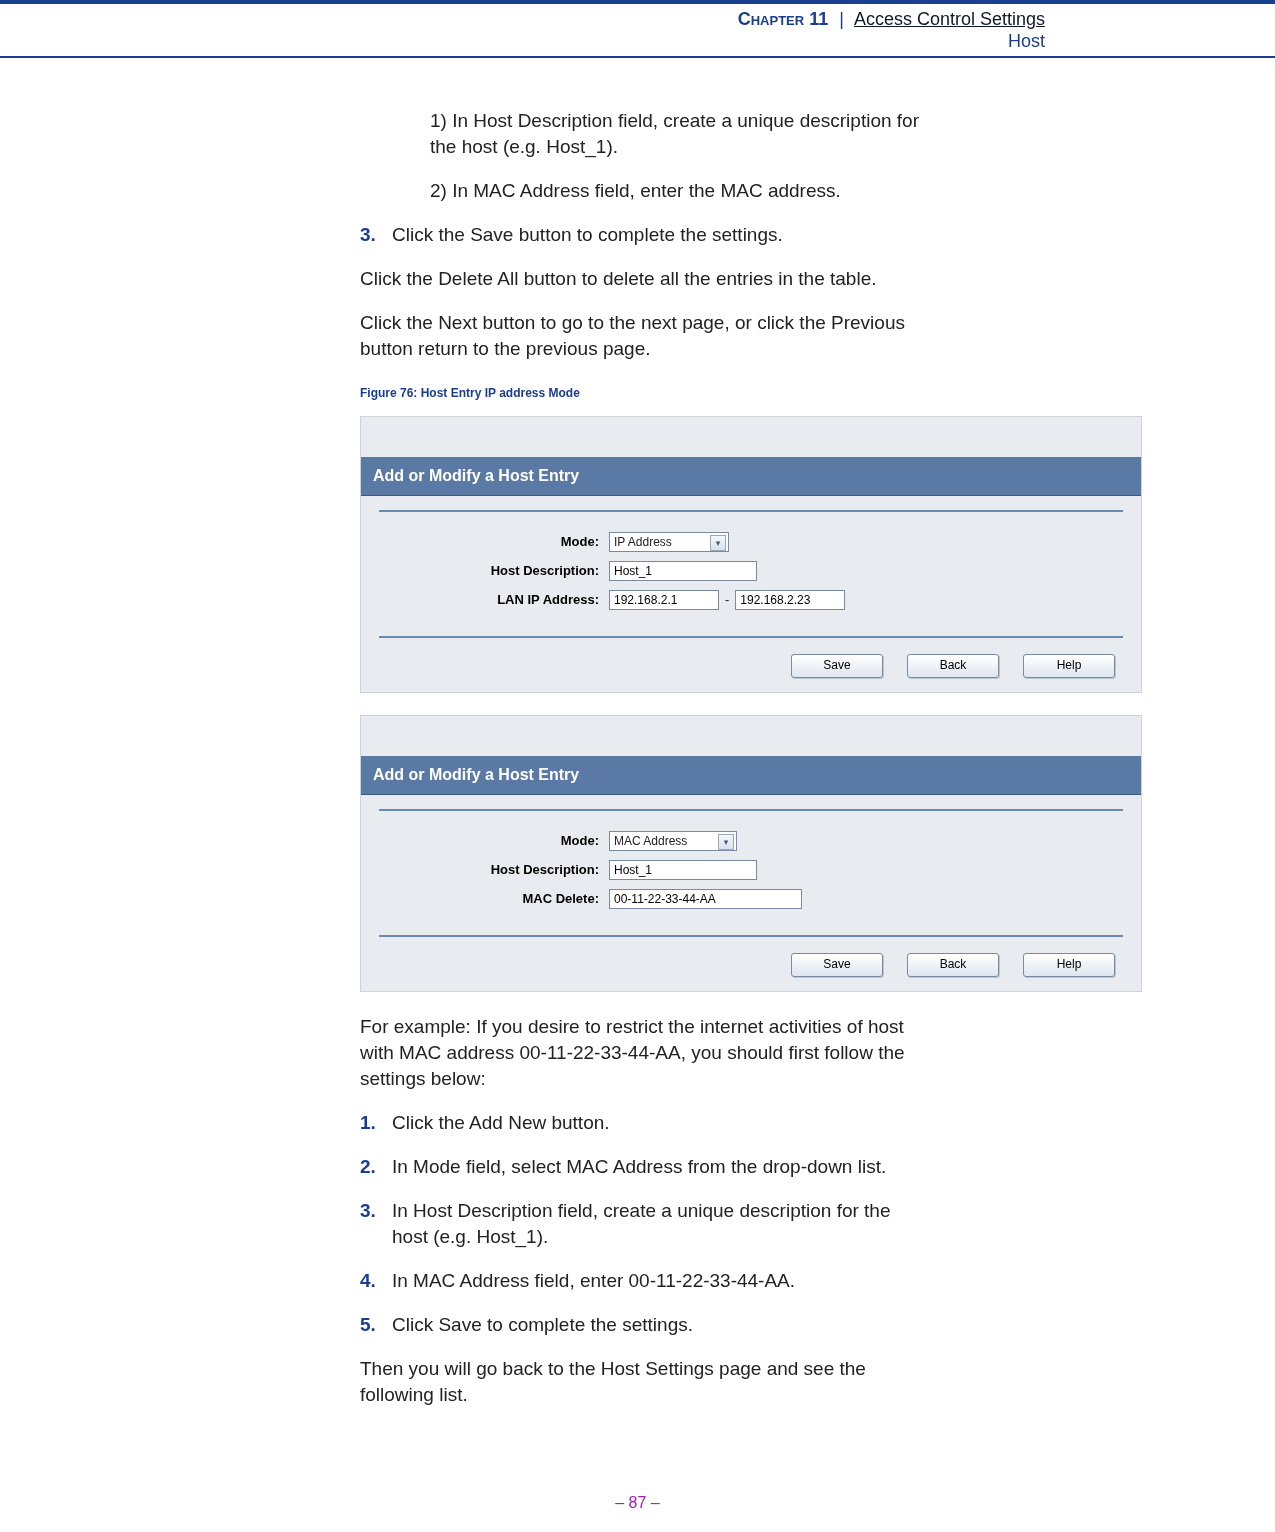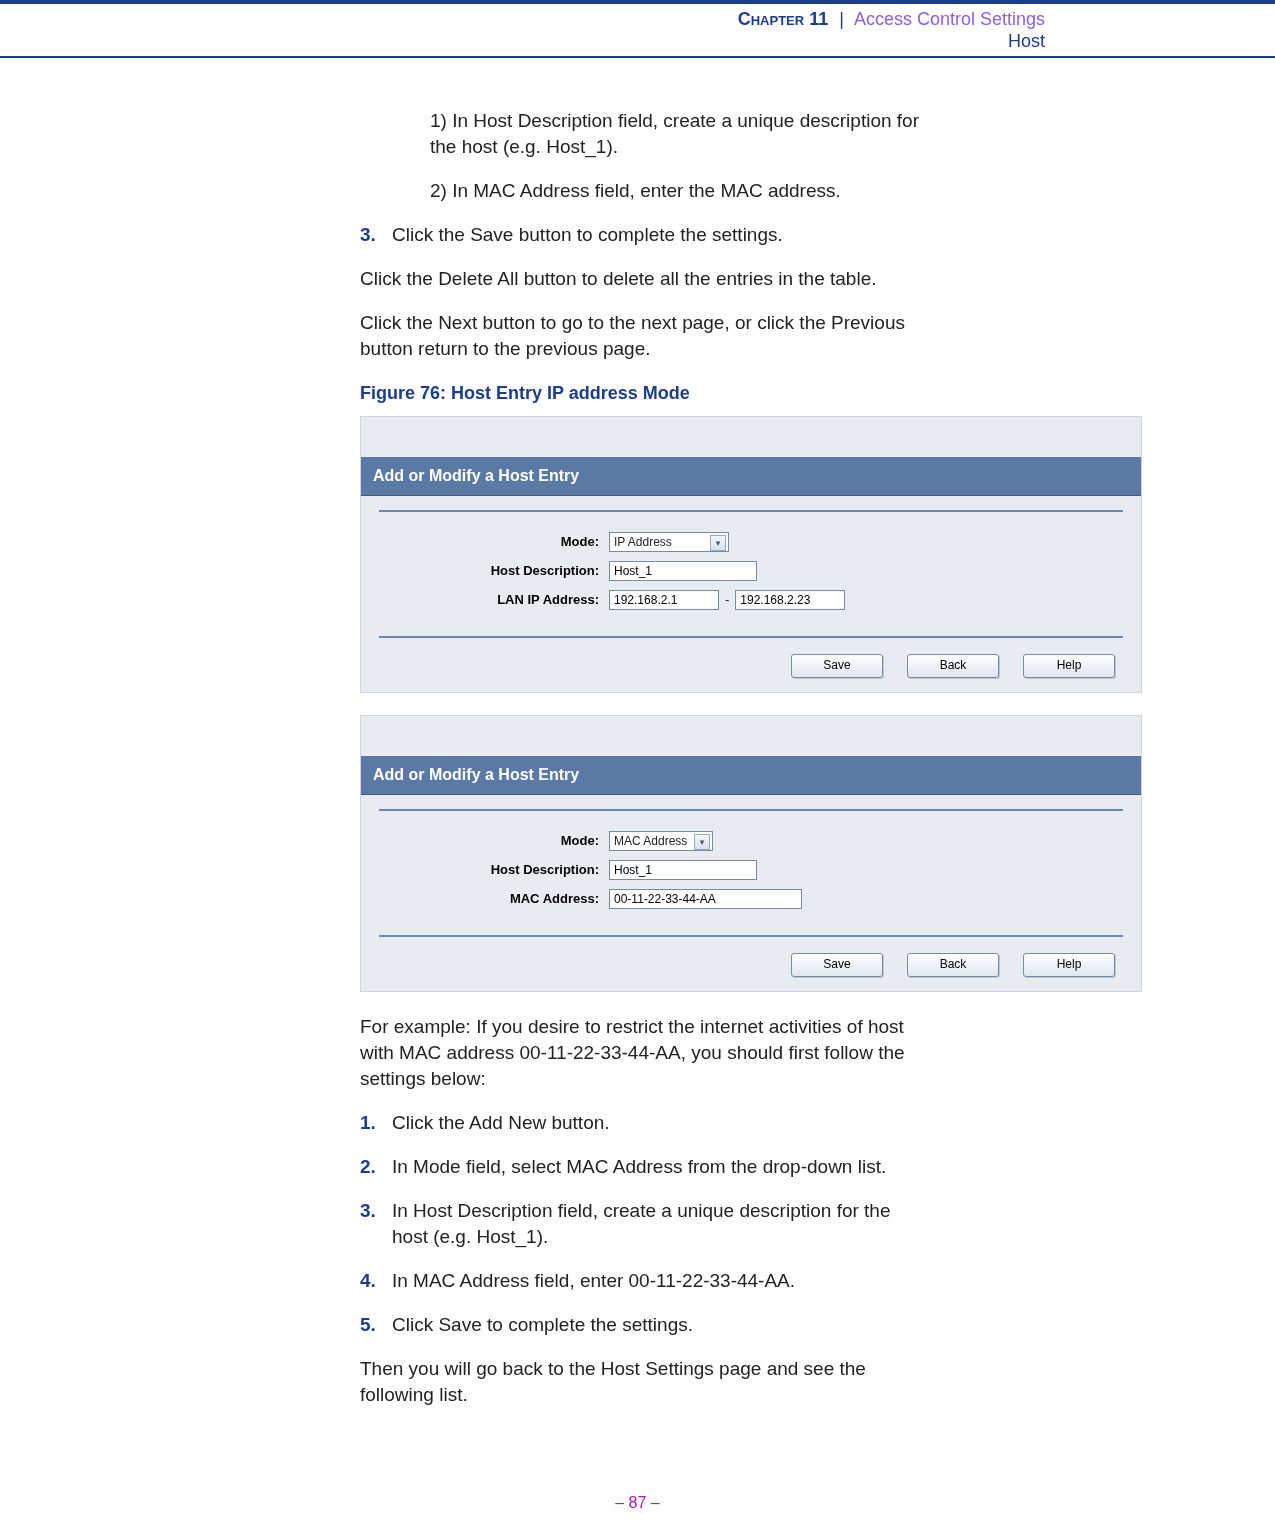--- a/index.html
+++ b/index.html
@@ -30,39 +30,39 @@
     text-align: right;
     font-size: 18px;
     color: #1a3d8f;
     line-height: 22px;
   }
   .header-content .chap {
     font-variant: small-caps;
   }
   .header-content .chap b { font-weight: 700; }
   .header-content .sep { color: #1a3d8f; padding: 0 6px; }
-  .header-content .title { color: #8b5cf6; }
+  .header-content .title { color: #0f172a; text-decoration: underline; }
   .header-content .sub { display: block; color: #1a3d8f; }
   .body-col {
     position: absolute;
     left: 360px;
     top: 108px;
     width: 570px;
     font-size: 19px;
     line-height: 26px;
   }
   .indent { padding-left: 70px; }
   .para { margin: 0 0 18px 0; }
   .numlist-row { display: flex; margin-bottom: 18px; }
   .numlist-row .numnum { flex: 0 0 32px; color: #1a3d8f; font-weight: 700; }
   .numlist-row .numtxt { flex: 1; }
   .figcap {
     color: #1a3d8f;
     font-weight: 700;
-    font-size: 18px;
+    font-size: 12px;
     margin: 10px 0 10px 0;
   }
   .shot {
     width: 780px;
     background: #e8ebef;
     border: 1px solid #d0d4da;
     margin-bottom: 22px;
   }
   .shot-title {
     background: #5a79a5;
@@ -220,31 +220,31 @@
       </div>
     </div>
 
 
     <div class="shot">
       <div class="shot-title">Add or Modify a Host Entry</div>
       <div class="shot-hr"></div>
       <div class="shot-form">
         <div class="shot-row">
           <div class="shot-label">Mode:</div>
-          <div class="shot-select" style="width:104px">
+          <div class="shot-select" style="width:128px">
             <span>MAC Address</span>
             <span class="chev">▾</span>
           </div>
         </div>
         <div class="shot-row">
           <div class="shot-label">Host Description:</div>
           <input class="shot-input" style="width: 148px;" value="Host_1">
         </div>
         <div class="shot-row">
-          <div class="shot-label">MAC Address:</div>
+          <div class="shot-label">MAC Delete:</div>
           <input class="shot-input" style="width: 193px;" value="00-11-22-33-44-AA">
         </div>
       </div>
       <div class="shot-hr"></div>
       <div class="shot-btnbar">
         <div class="shot-btn">Save</div>
         <div class="shot-btn">Back</div>
         <div class="shot-btn">Help</div>
       </div>
     </div>

